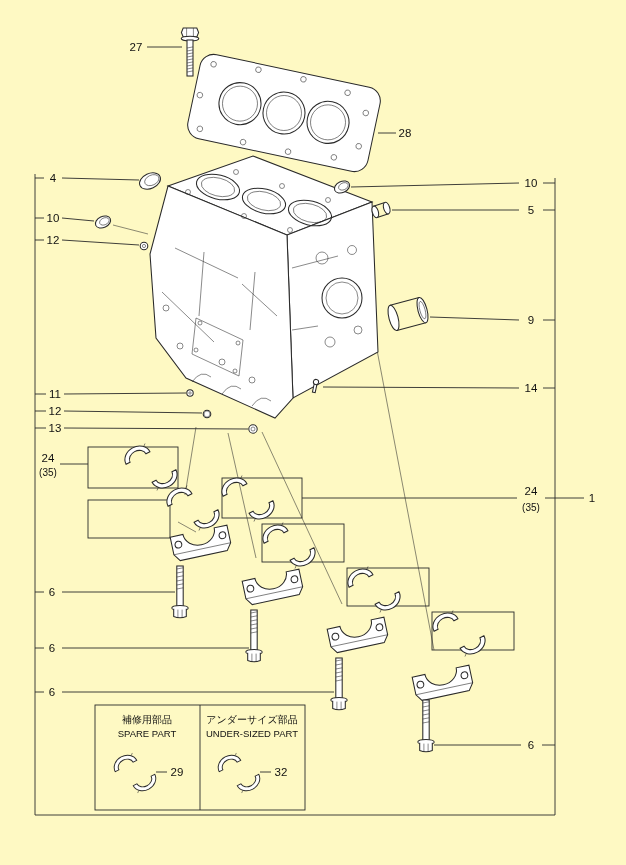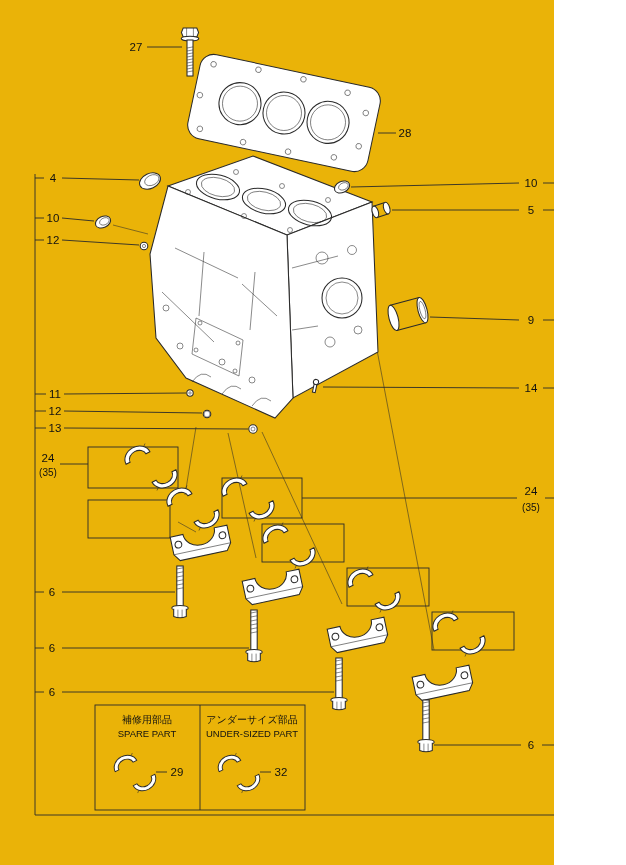--- a/index.html
+++ b/index.html
@@ -1,16 +1,16 @@
 <!DOCTYPE html>
 <html><head>
 <meta charset="utf-8">
 <style>
   html,body { margin:0; padding:0; background:#ffffff; }
-  .page { width:554px; height:865px; position:relative; background:#eab308; overflow:hidden; }
+  .page { width:626px; height:865px; position:relative; background:#fef9c3; overflow:hidden; }
   svg { display:block; }
   text { font-family:"Liberation Sans", sans-serif; fill:#111111; }
   .callout   { font-size:11.5px; }
   .callout-sm{ font-size:10px; }
   .legend-jp { font-size:10px; }
   .legend-en { font-size:9.5px; }
   .ln   { stroke:#2a2a2a; stroke-width:0.9;  fill:none; }
   .thin { stroke:#2a2a2a; stroke-width:0.55; fill:none; }
   .part { stroke:#2a2a2a; stroke-width:1.05; fill:#ffffff; }
   .partn{ stroke:#2a2a2a; stroke-width:1.05; fill:none; }

